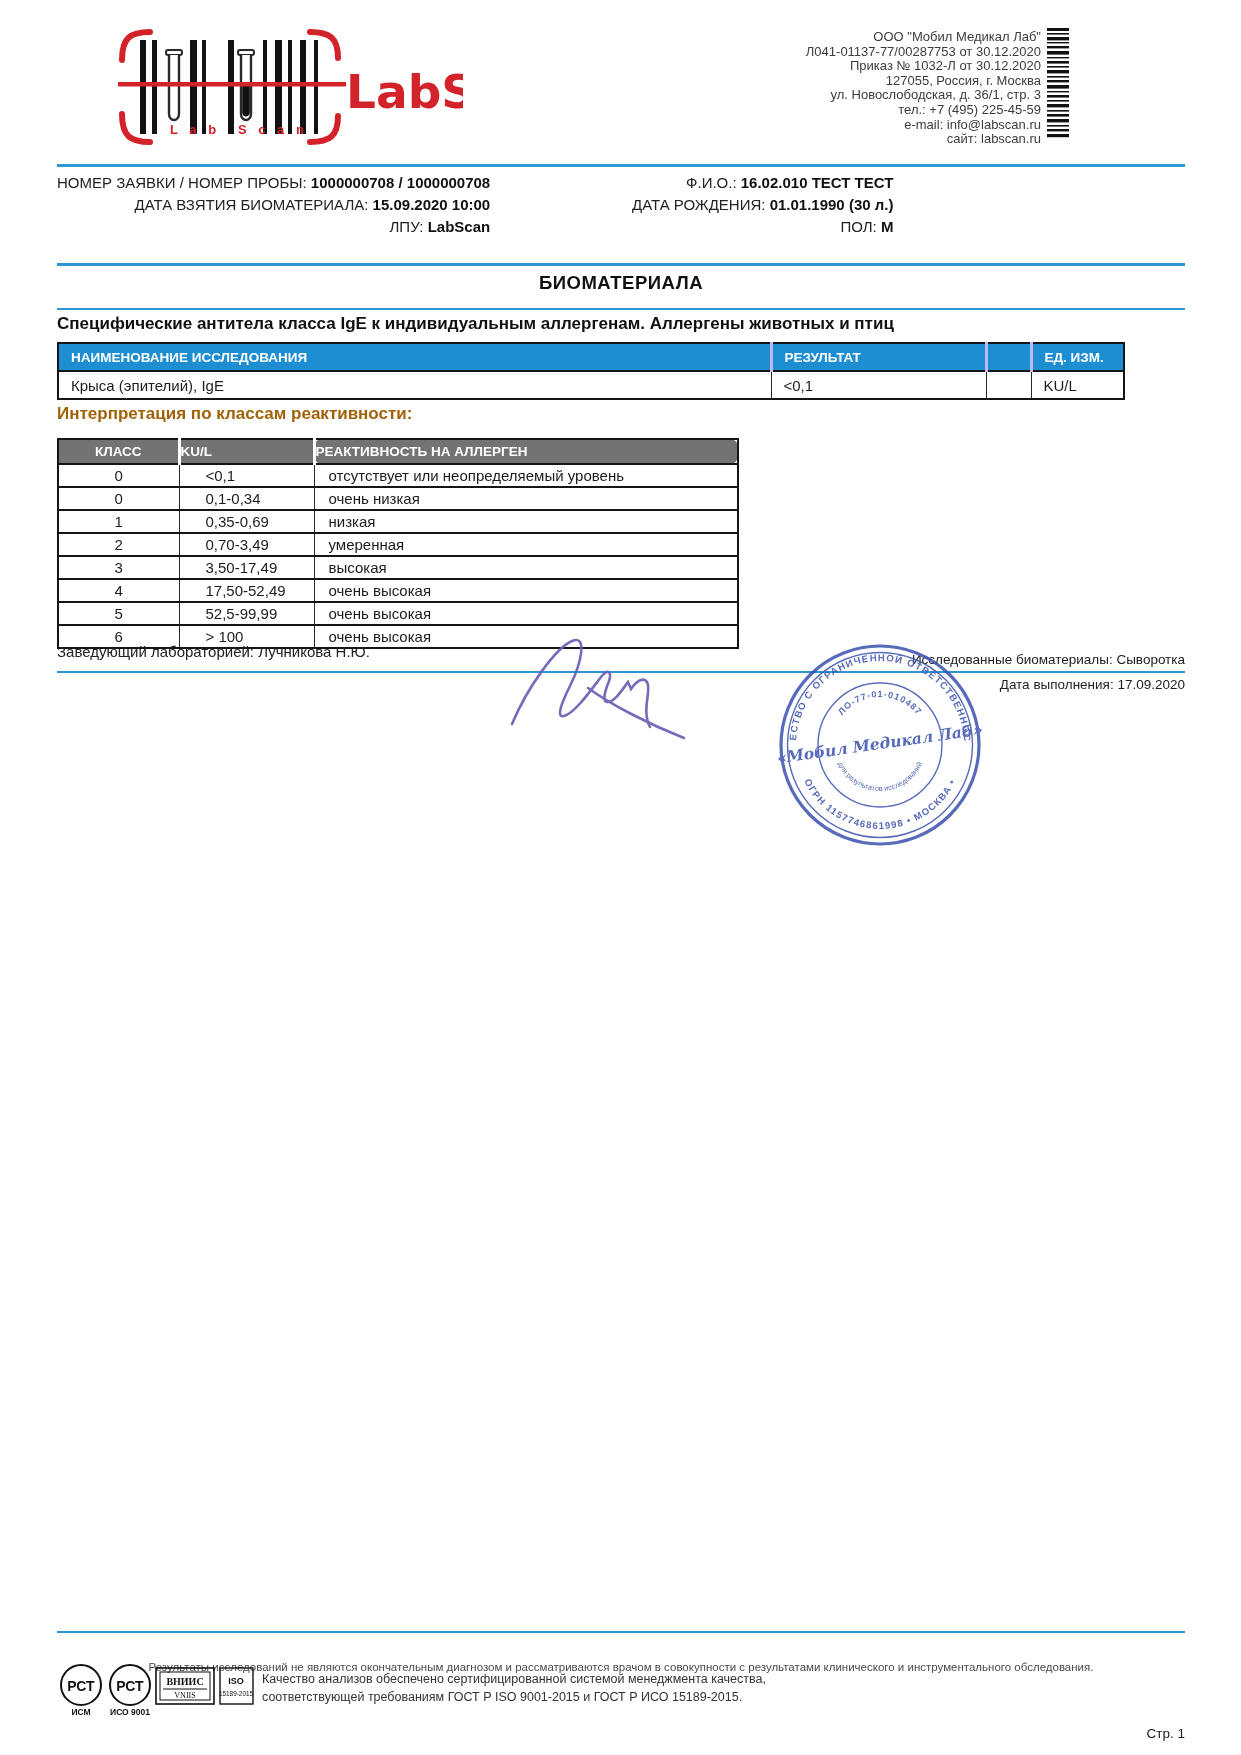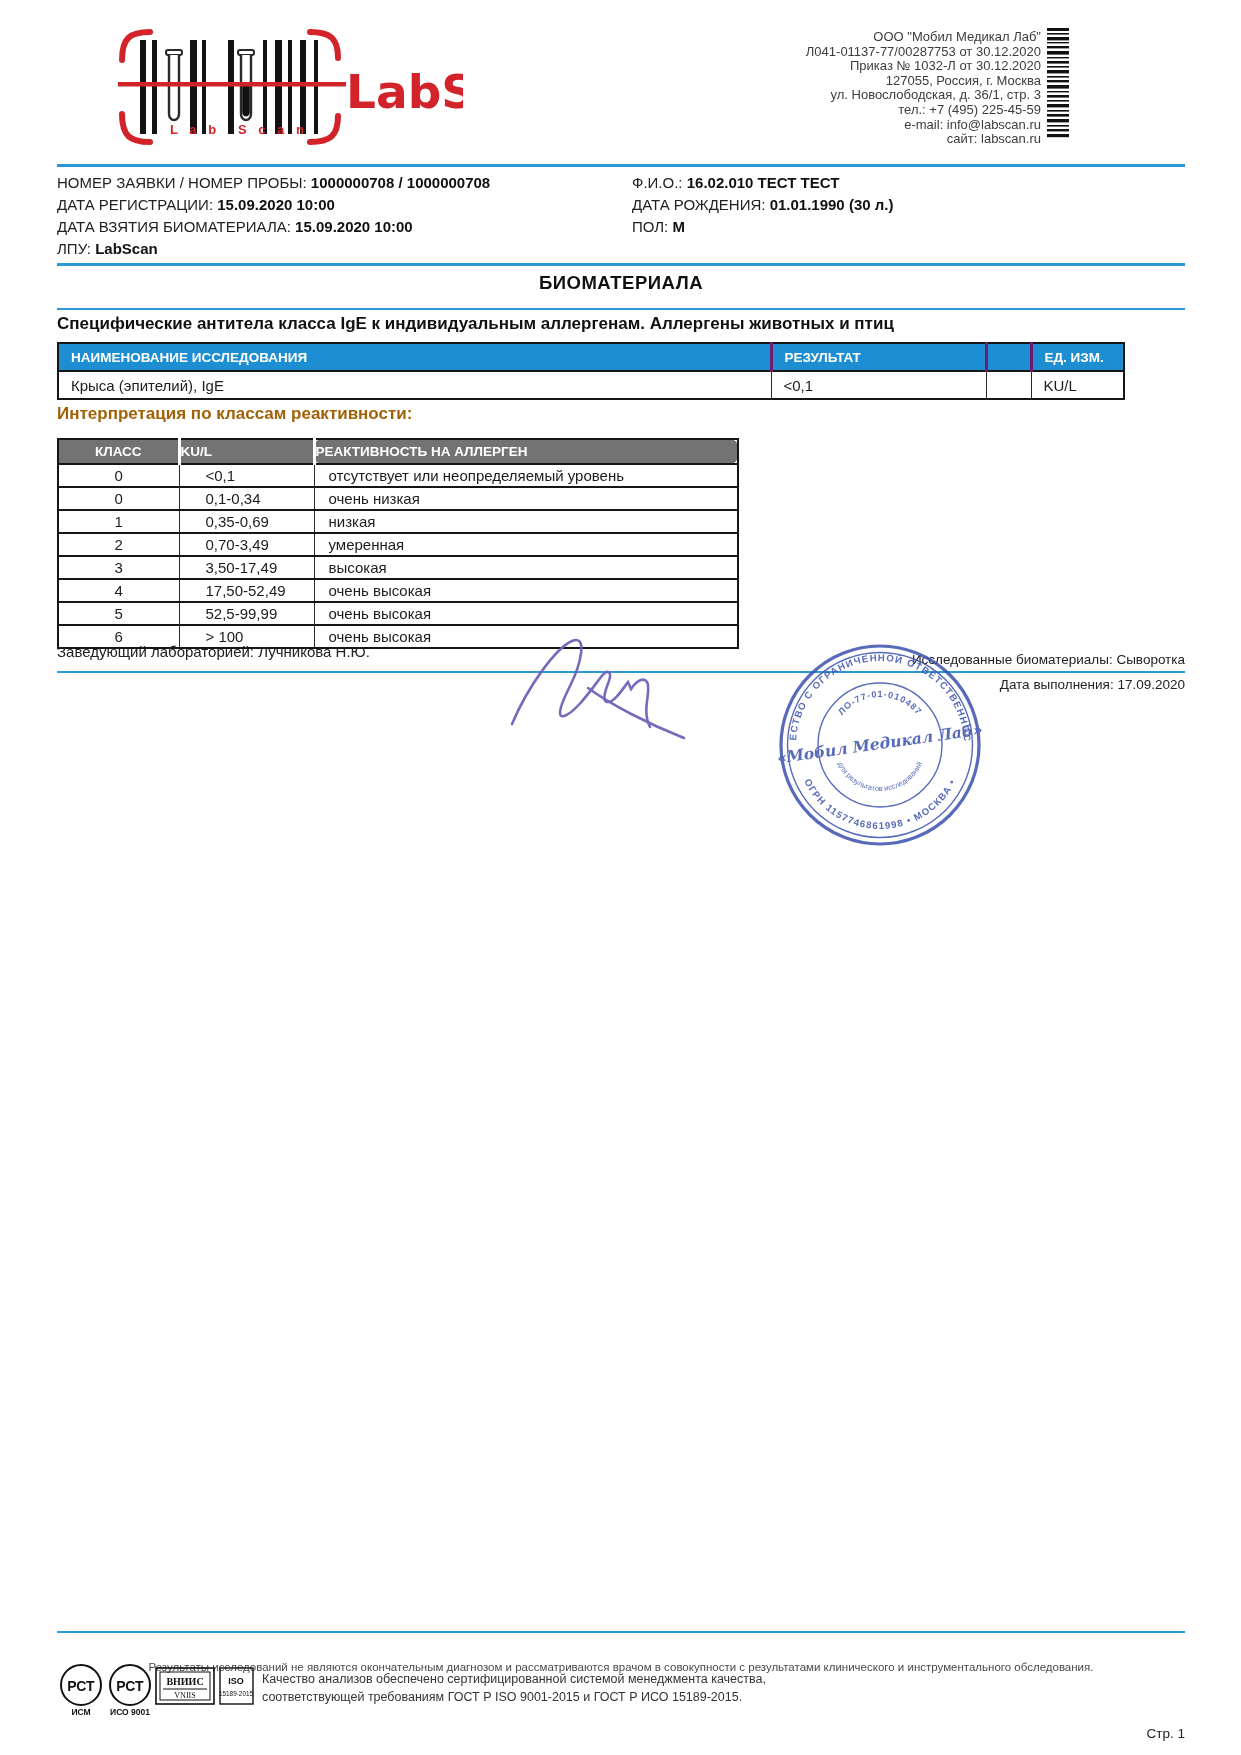--- a/index.html
+++ b/index.html
@@ -10,40 +10,40 @@
   }
   
   .logo-wrap { position:absolute; left:118px; top:28px; width:345px; height:118px; }
   .company-info {
     position:absolute; right:200px; top:30px; width:420px;
     text-align:right; font-size:13px; line-height:14.6px; color:#3c3c3c;
   }
   .vbarcode { position:absolute; right:172px; top:28px; width:22px; height:112px; }
   .hr-blue { position:absolute; left:57px; width:1128px; background:#2b97d5; }
   
-  .pat-block { position:absolute; top:172px; font-size:15px; line-height:22px; color:#222; }
+  .pat-block { position:absolute; top:172px; font-size:15px; line-height:22px; color:#222;text-align:right; }
   .pat-left  { left:57px; }
   .pat-right { left:632px; }
   .pat-row b { color:#111; }
   
   .sec-title {
     position:absolute; left:57px; top:272px; width:1128px; text-align:center;
     font-size:18.5px; font-weight:bold; letter-spacing:.5px; color:#111;
   }
   .sec-subtitle {
     position:absolute; left:57px; top:314px; width:1128px;
     font-size:17px; font-weight:bold; color:#111;
   }
   
   table { border-collapse:collapse; table-layout:fixed; }
   .res-table { position:absolute; left:57px; top:342px; width:1066px; border:2px solid #161616; }
   .res-table th {
     background:#1e8ed2; color:#fff; font-size:13.5px; font-weight:bold;
     text-align:left; height:28px; padding:0 0 0 12px;
-    border-right:3px solid #701a75; border-bottom:2px solid #161616;
+    border-right:3px solid #c4b5fd; border-bottom:2px solid #161616;
   }
   .res-table th:last-child { border-right:none; }
   .res-table td {
     font-size:15px; height:28px; padding:0 0 0 12px;
     border-right:1.5px solid #2a2a2a; color:#1c1c1c;
   }
   .res-table td:last-child { border-right:none; }
   .interp-heading {
     position:absolute; left:57px; top:404px; font-size:17px; font-weight:bold; color:#a16207;
   }
@@ -166,21 +166,20 @@
       <rect x="0" y="106" width="22" height="3.2"></rect>
     </g>
   </svg>
 
   <div class="hr-blue" style="top:164px;height:3px;"></div>
   <div class="hr-blue" style="top:263px;height:3px;"></div>
   <div class="hr-blue" style="top:308px;height:2px;"></div>
 
   <div class="pat-block pat-left">
     <div class="pat-row"><span>НОМЕР ЗАЯВКИ / НОМЕР ПРОБЫ: </span><b>1000000708 / 1000000708</b></div>
-    <div class="pat-row"><span>ДАТА РЕГИСТРАЦИИ: </span><b>15.09.2020 10:00</b></div>
     <div class="pat-row"><span>ДАТА ВЗЯТИЯ БИОМАТЕРИАЛА: </span><b>15.09.2020 10:00</b></div>
     <div class="pat-row"><span>ЛПУ: </span><b>LabScan</b></div>
   </div>
   <div class="pat-block pat-right">
     <div class="pat-row"><span>Ф.И.О.: </span><b>16.02.010 ТЕСТ ТЕСТ</b></div>
     <div class="pat-row"><span>ДАТА РОЖДЕНИЯ: </span><b>01.01.1990 (30 л.)</b></div>
     <div class="pat-row"><span>ПОЛ: </span><b>М</b></div>
   </div>
 
   <div class="sec-title">БИОМАТЕРИАЛА</div>

